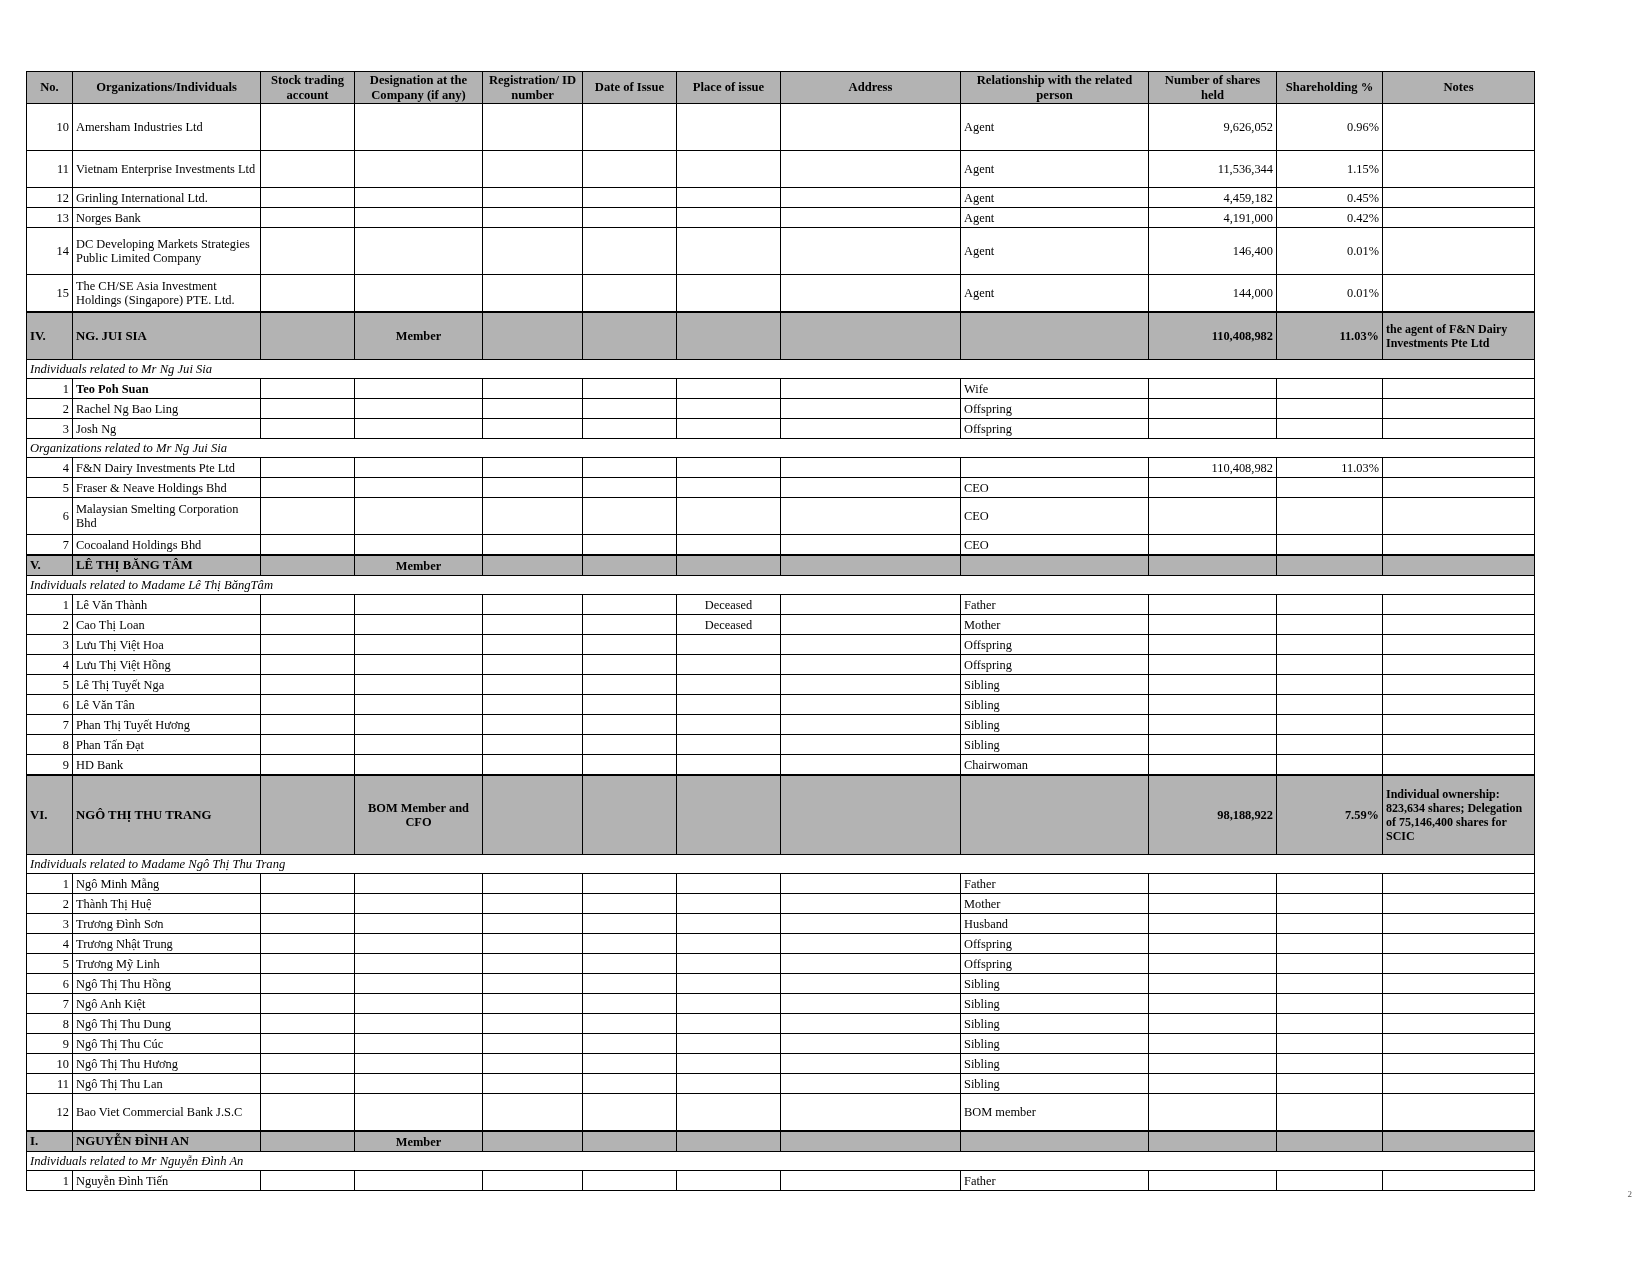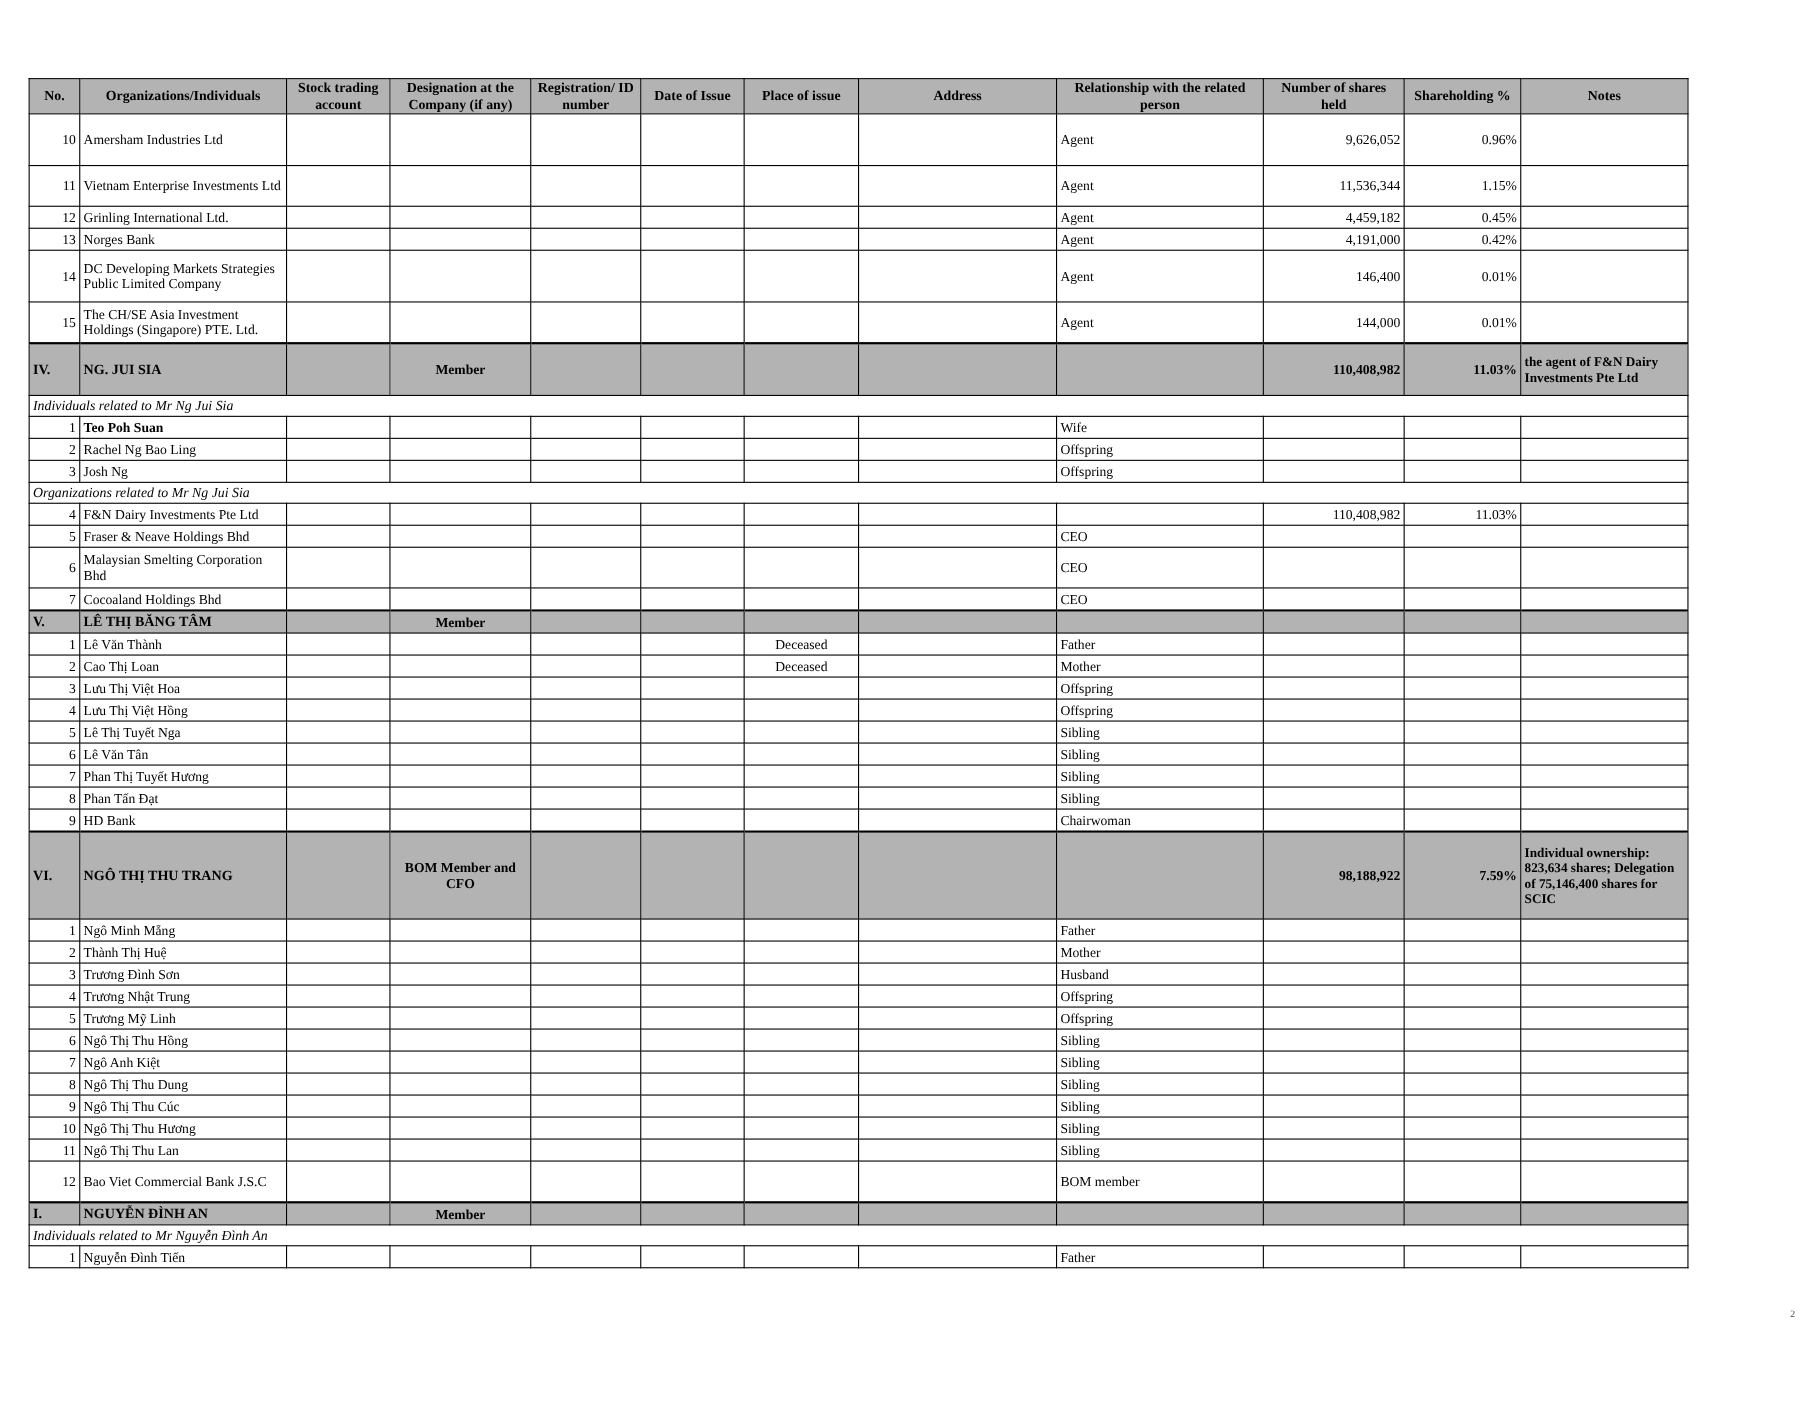--- a/index.html
+++ b/index.html
@@ -327,20 +327,23 @@
           <td class="gray bold ctr" style="height: 17px;">Member</td>
           <td class="gray bold lft" style="height: 17px;"></td>
           <td class="gray bold ctr" style="height: 17px;"></td>
           <td class="gray bold ctr" style="height: 17px;"></td>
           <td class="gray bold lft" style="height: 17px;"></td>
           <td class="gray bold lft" style="height: 17px;"></td>
           <td class="gray bold numcol" style="height: 17px;"></td>
           <td class="gray bold numcol" style="height: 17px;"></td>
           <td class="gray bold lft" style="height: 17px; font-size: 12px; line-height: 1.18;"></td>
         </tr>
+        <tr class="grouprow">
+          <td colspan="12">Individuals related to Madame Lê Thị BăngTâm</td>
+        </tr>
         <tr>
           <td class="num" style="height: 17px;">1</td>
           <td class="lft" style="height: 17px;">Lê Văn Thành</td>
           <td class="lft" style="height: 17px;"></td>
           <td class="ctr" style="height: 17px;"></td>
           <td class="lft" style="height: 17px;"></td>
           <td class="ctr" style="height: 17px;"></td>
           <td class="ctr" style="height: 17px;">Deceased</td>
           <td class="lft" style="height: 17px;"></td>
           <td class="lft" style="height: 17px;">Father</td>
@@ -467,20 +470,23 @@
           <td class="gray bold ctr" style="height: 76px;">BOM Member and CFO</td>
           <td class="gray bold lft" style="height: 76px;"></td>
           <td class="gray bold ctr" style="height: 76px;"></td>
           <td class="gray bold ctr" style="height: 76px;"></td>
           <td class="gray bold lft" style="height: 76px;"></td>
           <td class="gray bold lft" style="height: 76px;"></td>
           <td class="gray bold numcol" style="height: 76px;">98,188,922</td>
           <td class="gray bold numcol" style="height: 76px;">7.59%</td>
           <td class="gray bold lft" style="height: 76px; font-size: 12px; line-height: 1.18;">Individual ownership: 823,634 shares; Delegation of 75,146,400 shares for SCIC</td>
         </tr>
+        <tr class="grouprow">
+          <td colspan="12">Individuals related to Madame Ngô Thị Thu Trang</td>
+        </tr>
         <tr>
           <td class="num" style="height: 17px;">1</td>
           <td class="lft" style="height: 17px;">Ngô Minh Mẵng</td>
           <td class="lft" style="height: 17px;"></td>
           <td class="ctr" style="height: 17px;"></td>
           <td class="lft" style="height: 17px;"></td>
           <td class="ctr" style="height: 17px;"></td>
           <td class="ctr" style="height: 17px;"></td>
           <td class="lft" style="height: 17px;"></td>
           <td class="lft" style="height: 17px;">Father</td>

